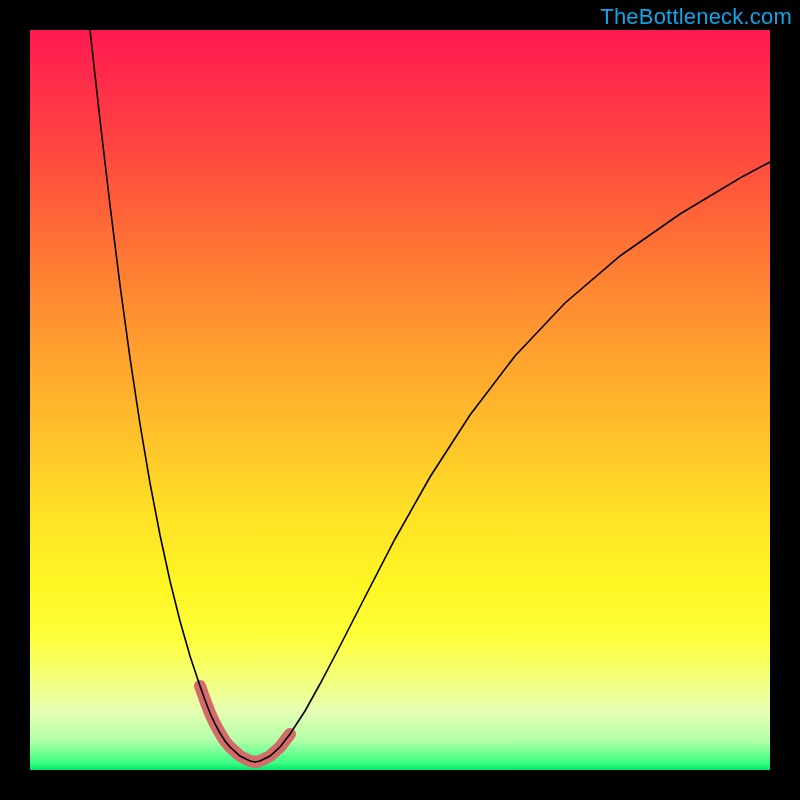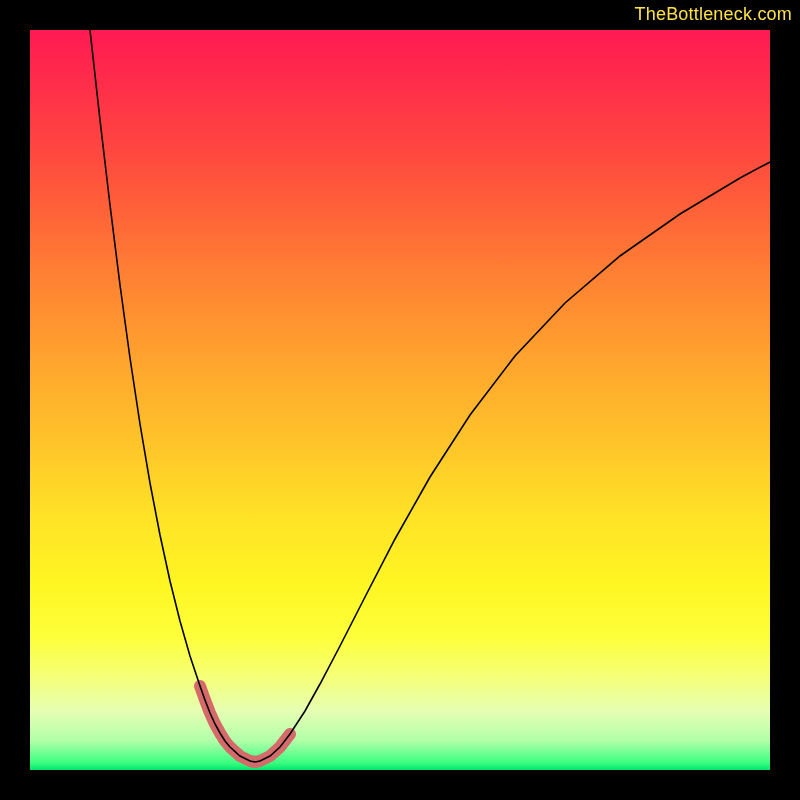--- a/index.html
+++ b/index.html
@@ -38,22 +38,22 @@
       #e6ffb2 92%,
       #b3ffa9 96%,
       #3cff82 99%,
       #00e76a 100%
     );
   }
   .watermark {
     position: absolute;
     top: 4px;
     right: 8px;
-    color: #fde047;
-    font-size: 18px;
+    color: #0ea5e9;
+    font-size: 22px;
     letter-spacing: 0.2px;
     font-weight: 500;
     user-select: none;
   }
   svg.plot {
     position: absolute;
     inset: 0;
   }
 </style>
 </head>

